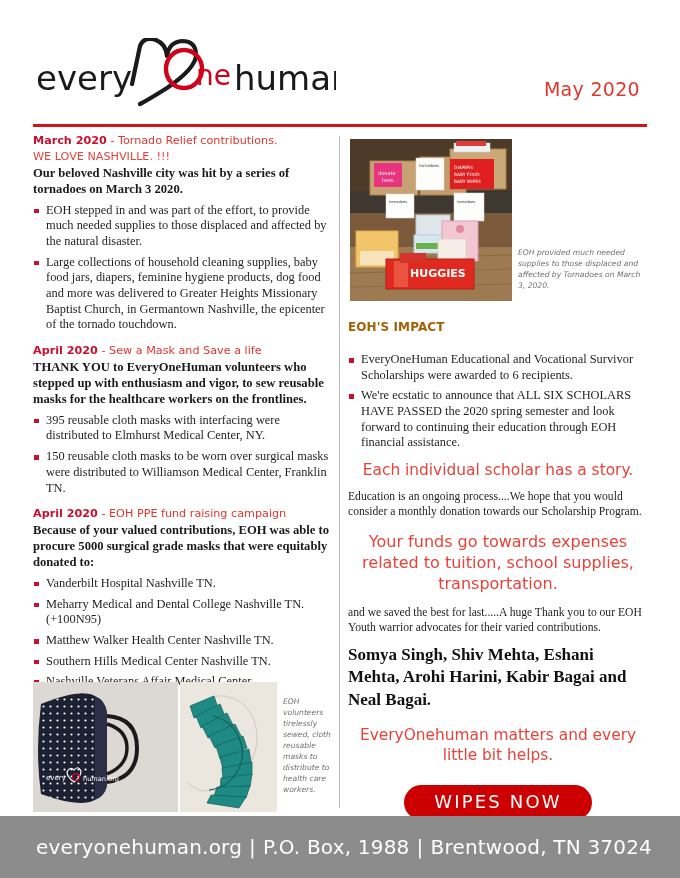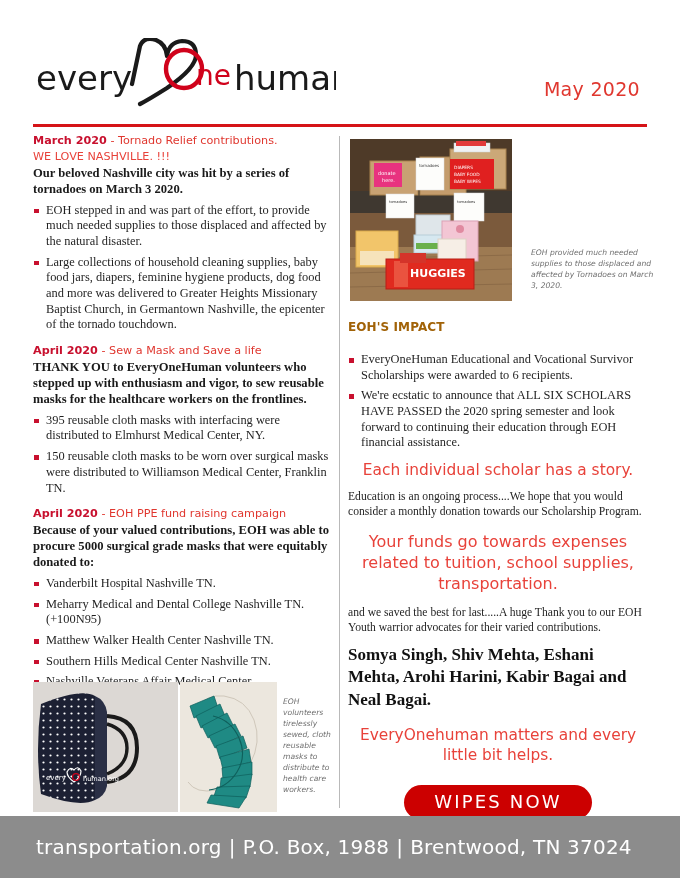--- a/index.html
+++ b/index.html
@@ -75,21 +75,21 @@
   .photo-donate {
     position: absolute; left: 2px; top: 5px; width: 162px; height: 162px;
     overflow: hidden; background: #a21caf;
   }
   .cap {
     position: absolute;
     font-family: "DejaVu Sans", sans-serif;
     font-style: italic; font-size: 7.6px; color: #6f6f6f;
     line-height: 1.45;
   }
-  .cap-donate { left: 183px; top: 113px; width: 128px; }
+  .cap-donate { left: 170px; top: 113px; width: 128px; }
 
   
   .impact-head {
     font-family: "DejaVu Sans", sans-serif; font-weight: bold;
     font-size: 12px; color: #a16207; letter-spacing: .1px; margin-bottom: 18px;
   }
   .bigred {
     font-family: "DejaVu Sans", sans-serif;
     font-size: 15.4px; color: #e8423a; text-align: center;
     line-height: 1.3; margin: 9px 0 9px 0;
@@ -315,17 +315,17 @@
 
         <div class="donate-wrap">
           <button class="donate-btn">WIPES NOW</button>
         </div>
       </div>
     </div>
   </div>
 
   <div class="footer">
     <div class="footer-text">
-      <span>transportation.org</span><span class="sep">|</span><span>P.O. Box, 1988</span><span class="sep">|</span><span>Brentwood, TN 37024</span>
+      <span>everyonehuman.org</span><span class="sep">|</span><span>P.O. Box, 1988</span><span class="sep">|</span><span>Brentwood, TN 37024</span>
     </div>
   </div>
 
 </div>
 
 </body></html>

